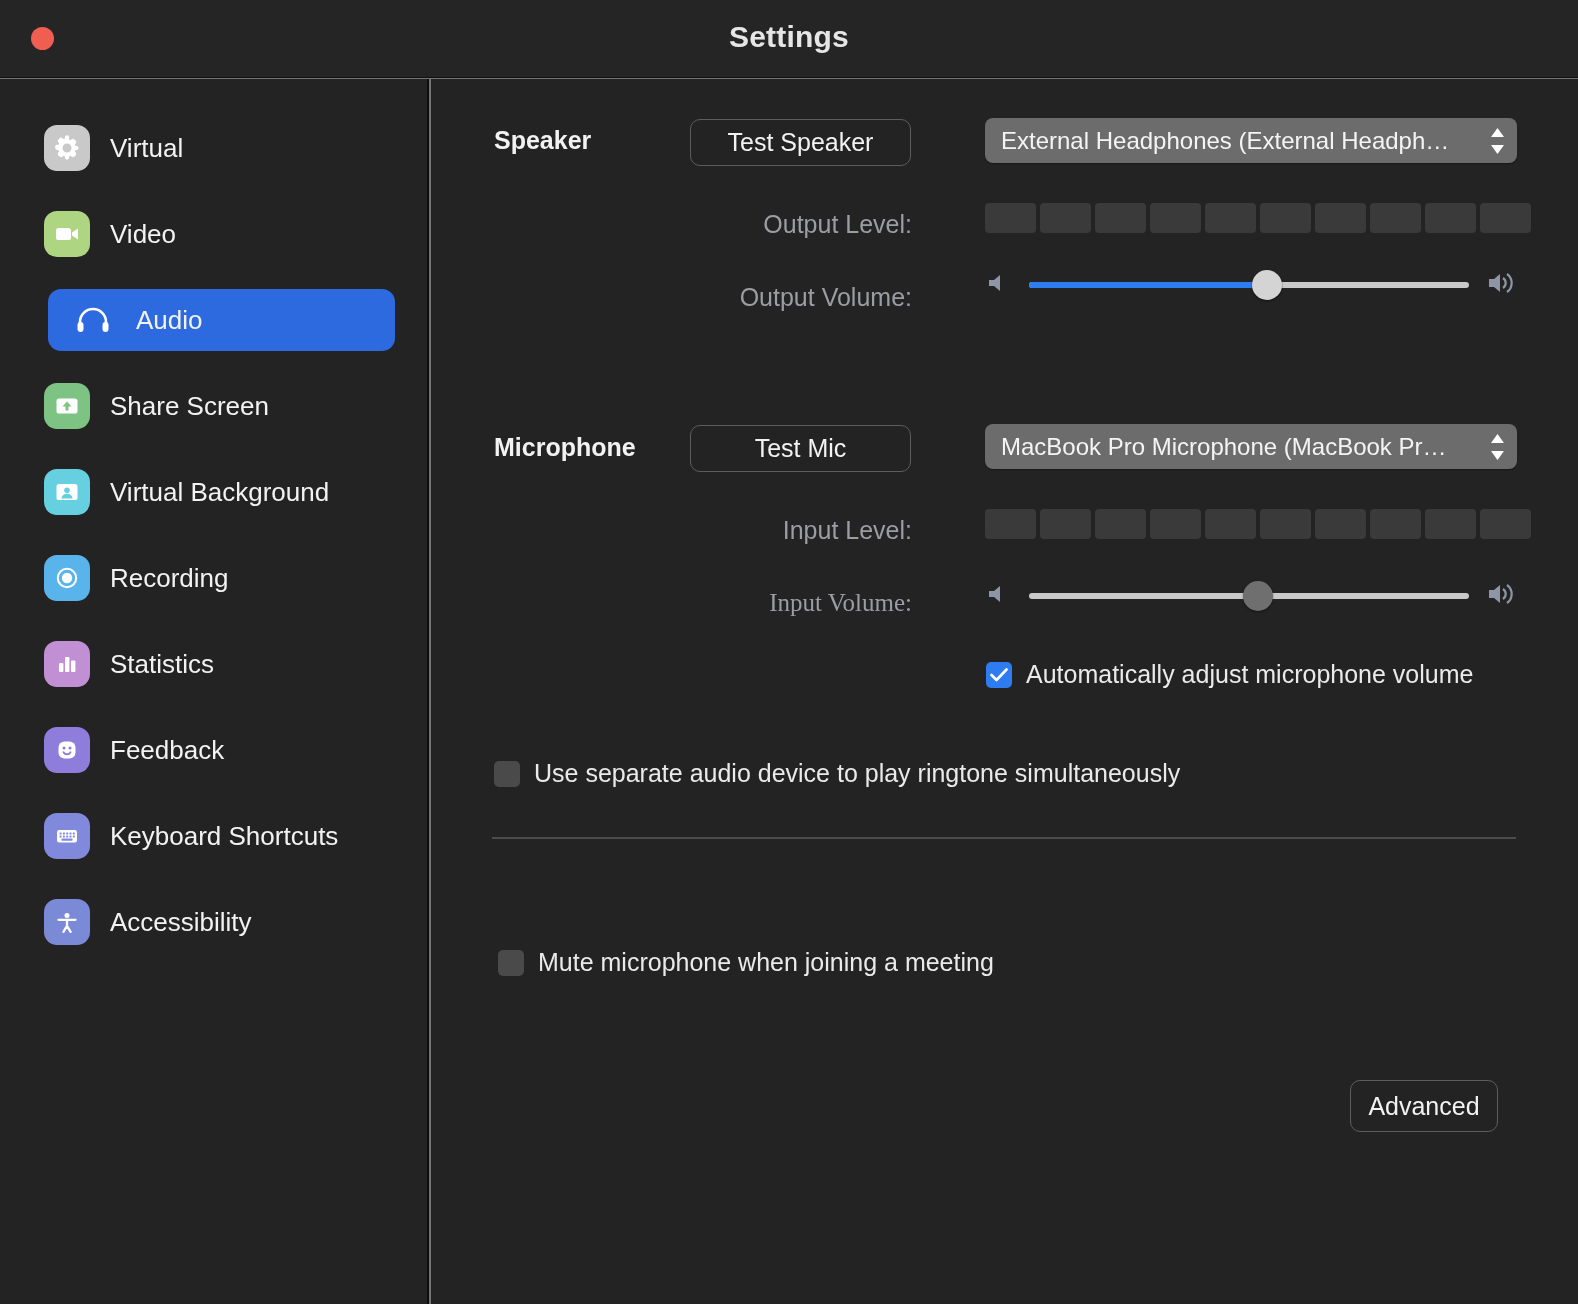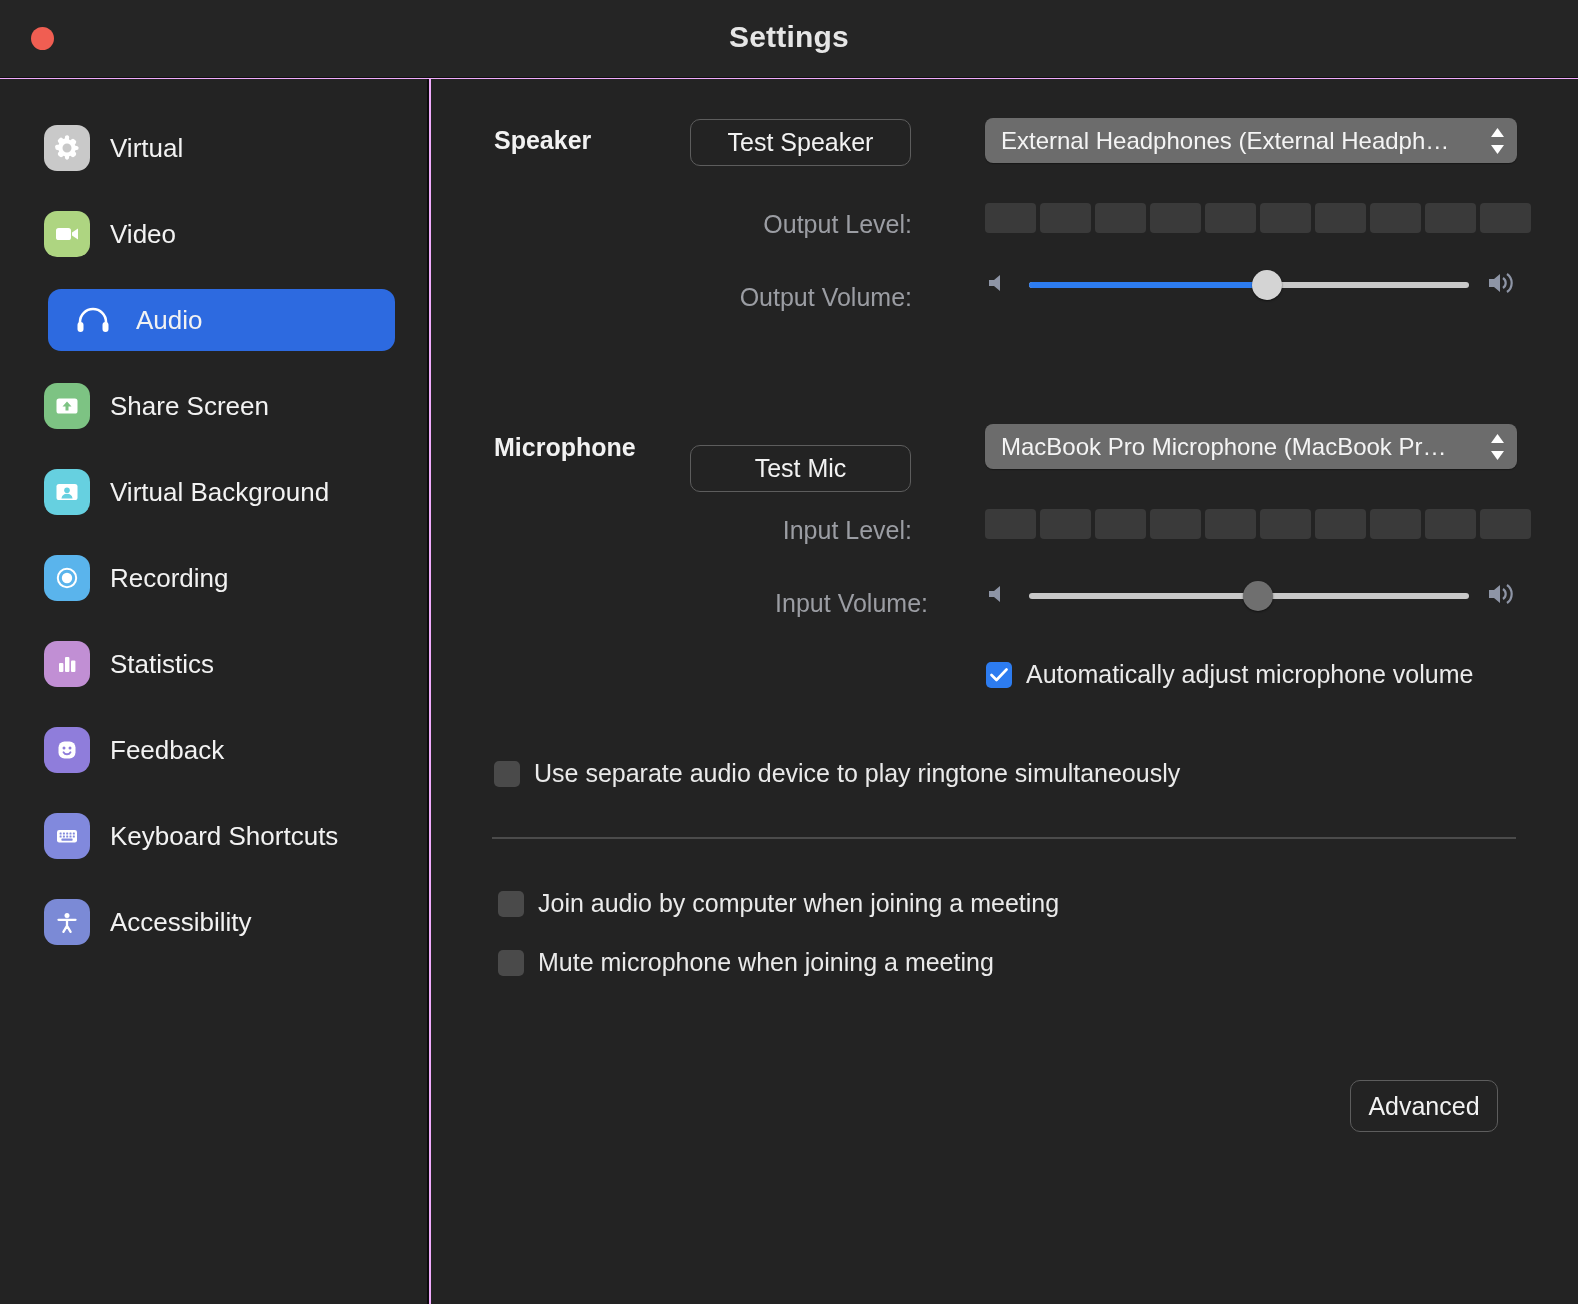--- a/index.html
+++ b/index.html
@@ -3,21 +3,21 @@
 <meta charset="utf-8">
 <style>
   * { box-sizing: border-box; margin: 0; padding: 0; }
   html, body {
     width: 1578px; height: 1304px;
     background: #1e1e1e;
     font-family: "Liberation Sans", sans-serif;
     overflow: hidden;
     -webkit-font-smoothing: antialiased;
   }
-  .window { position: relative; width: 1578px; height: 1304px; background: #f0abfc; }
+  .window { position: relative; width: 1578px; height: 1304px; background: #737373; }
 
   
   .titlebar {
     position: absolute; left: 0; top: 0; width: 1578px; height: 78px;
     background: #252525;
     border-bottom: 1px solid #111;
   }
   .traffic-close {
     position: absolute; left: 31px; top: 27px;
     width: 23px; height: 23px; border-radius: 50%;
@@ -317,21 +317,21 @@
         <svg width="30" height="28" viewBox="0 0 30 28">
           <path d="M2 10 h5 l6 -5 v18 l-6 -5 H2 Z" fill="#8e95a6"></path>
           <path d="M16 9 a6 6 0 0 1 0 10" stroke="#8e95a6" stroke-width="2.2" fill="none"></path>
           <path d="M20 5 a11 11 0 0 1 0 18" stroke="#8e95a6" stroke-width="2.2" fill="none"></path>
         </svg>
       </span>
     </div>
 
     <div class="sec-title" style="left:63px; top:354px;">Microphone</div>
 
-    <button class="btn-pill" style="left:259px; top:346px; width:221px; height:47px;margin-top:20px;">Test Mic</button>
+    <button class="btn-pill" style="left:259px; top:346px; width:221px; height:47px;">Test Mic</button>
 
     <div class="combo" style="left:554px; top:345px; width:532px;">
       <span class="combo-text">MacBook Pro Microphone (MacBook Pr…</span>
       <span class="combo-arrows">
         <svg width="19" height="32" viewBox="0 0 19 32">
           <path d="M9.5 3 L16 12 L3 12 Z" fill="#ffffff"></path>
           <path d="M9.5 29 L16 20 L3 20 Z" fill="#ffffff"></path>
         </svg>
       </span>
     </div>
@@ -343,21 +343,21 @@
         <div class="meter-seg"></div>
         <div class="meter-seg"></div>
         <div class="meter-seg"></div>
         <div class="meter-seg"></div>
         <div class="meter-seg"></div>
         <div class="meter-seg"></div>
         <div class="meter-seg"></div>
         <div class="meter-seg"></div>
       </div>
 
-    <div class="field-label" style="left:197px; top:510px; width:300px;">Input Volume:</div>
+    <div class="field-label" style="left:181px; top:510px; width:300px;font-family:Liberation Serif, serif;">Input Volume:</div>
     <div class="slider-wrap" style="left:554px; top:493px; width:532px; height:48px;">
       <span class="spk-small">
         <svg width="26" height="26" viewBox="0 0 26 26">
           <path d="M4 10 h5 l6 -5 v16 l-6 -5 H4 Z" fill="#8e95a6"></path>
         </svg>
       </span>
       <div class="track" style="flex:1 1 auto; margin:0 18px;">
         <div class="knob grey" id="in-knob" style="left: 52%;"></div>
       </div>
       <span class="spk-big">
@@ -378,24 +378,20 @@
       <span class="cb-label">Automatically adjust microphone volume</span>
     </div>
 
     <div class="cb-row" style="left:63px; top:680px;">
       <span class="cb off"></span>
       <span class="cb-label">Use separate audio device to play ringtone simultaneously</span>
     </div>
 
     <div class="divider" style="left:61px; top:758px; width:1024px;"></div>
 
-    <div class="cb-row" style="left:67px; top:810px;">
-      <span class="cb off"></span>
-      <span class="cb-label">Join audio by computer when joining a meeting</span>
-    </div>
 
     <div class="cb-row" style="left:67px; top:869px;">
       <span class="cb off"></span>
       <span class="cb-label">Mute microphone when joining a meeting</span>
     </div>
 
 
     <button class="btn-pill" style="left:919px; top:1001px; width:148px; height:52px;">Advanced</button>
   </div>
 </div>

